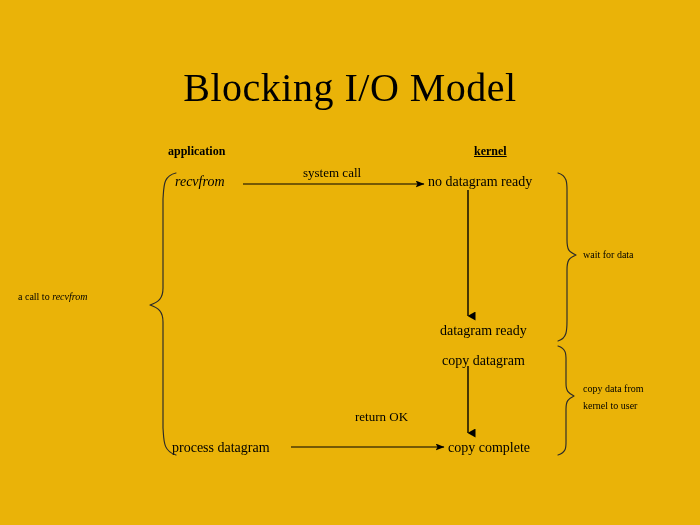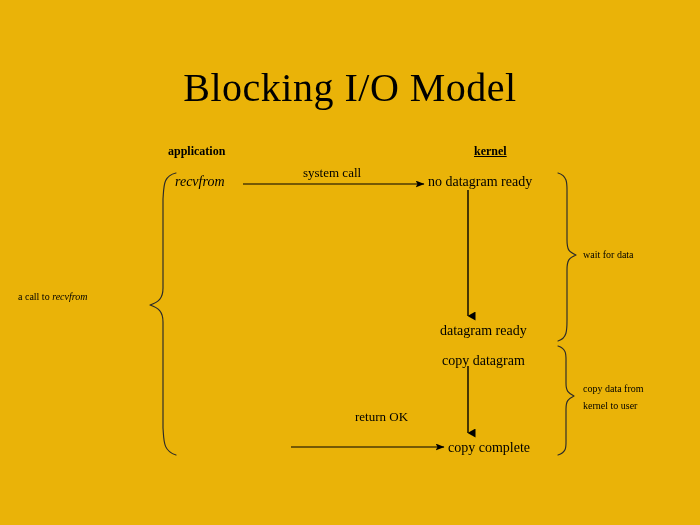--- a/index.html
+++ b/index.html
@@ -93,20 +93,21 @@
   <div class="abs" id="diagram-title">Blocking I/O Model</div>
 
   <div class="abs col-header" id="header-application">application</div>
   <div class="abs col-header" id="header-kernel">kernel</div>
 
   <div class="abs node-text" id="node-recvfrom">recvfrom</div>
   <div class="abs node-text" id="node-datagram-ready">datagram ready</div>
   <div class="abs node-text" id="node-no-datagram-ready">no datagram ready</div>
   <div class="abs node-text" id="node-copy-datagram">copy datagram</div>
   <div class="abs node-text" id="node-copy-complete">copy complete</div>
+  <div class="abs node-text" id="node-process-datagram">process datagram</div>
 
   <div class="abs arrow-label" id="label-system-call">system  call</div>
   <div class="abs arrow-label" id="label-return-OK">return OK</div>
 
   <div class="abs side-note" id="note-process-blocks">
     <div><span>a call to </span><span class="italic">recvfrom</span></div>
   </div>
 
   <div class="abs side-note" id="note-wait-for-data">wait for data</div>
 

